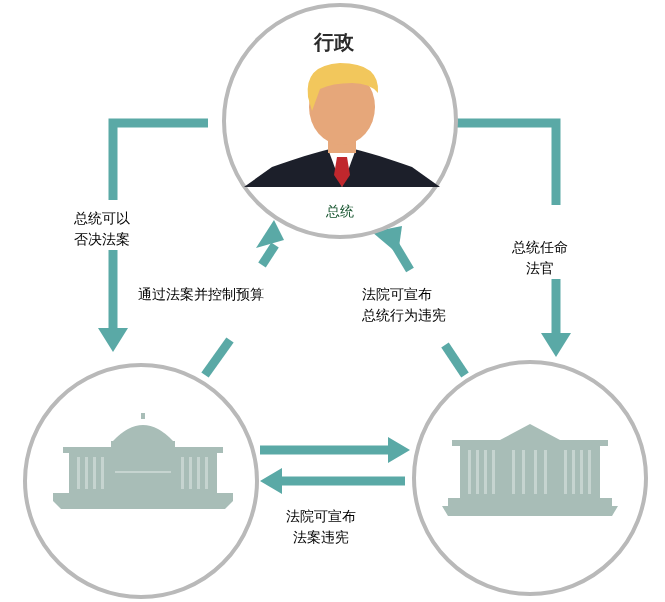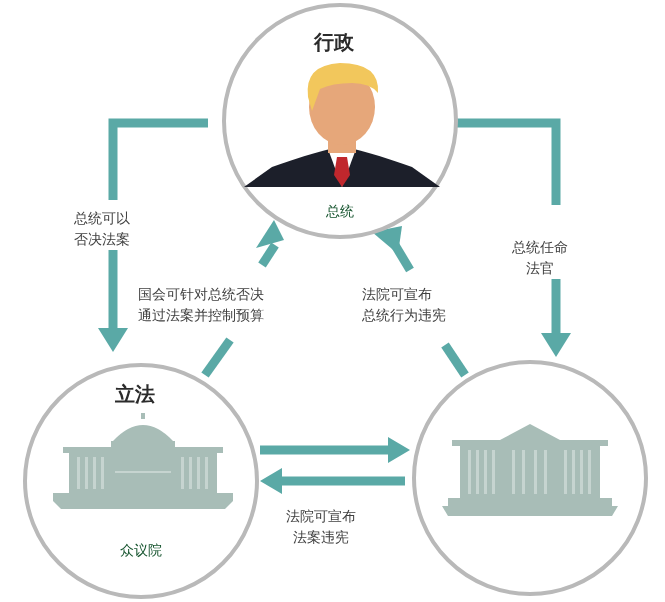--- a/index.html
+++ b/index.html
@@ -1,21 +1,21 @@
 <!DOCTYPE html>
 <html><head>
 <meta charset="utf-8">
 <style>
   html, body { margin: 0; padding: 0; background: #ffffff; }
   body { width: 665px; height: 602px; position: relative; overflow: hidden;
          font-family: "DejaVu Sans", "Liberation Sans", sans-serif; color: #2a2a2a; }
   .node { position: absolute; border: 4px solid #b9b9b9; border-radius: 50%; background: #fff; box-sizing: border-box; }
   .node-title { position: absolute; left: 0; right: 12px; text-align: center; font-size: 20px; font-weight: bold; color: #2b2b2b; }
   .node-sub { position: absolute; left: 0; right: 0; text-align: center; font-size: 14px; line-height: 21px; color: #14532d; }
-  .label { position: absolute; font-size: 14px; line-height: 21px; color: #404040; text-align: center; white-space: nowrap; background: #fff; }
+  .label { position: absolute; font-size: 14px; line-height: 21px; color: #000000; text-align: center; white-space: nowrap; background: #fff; }
   svg.arrows { position: absolute; left: 0; top: 0; }
 </style>
 </head>
 <body>
 
 <svg class="arrows" width="665" height="602">
   <g fill="none" stroke="#5aa9a6" stroke-width="9">
 
     <polyline points="208,123 113,123 113,200"></polyline>
     <line x1="113" y1="250" x2="113" y2="330"></line>
@@ -50,21 +50,20 @@
     <path d="M86,92 L100,130 L114,92 Z" fill="#ffffff"></path>
     <path d="M95,100 L105,100 L108,118 L100,130 L92,118 Z" fill="#c0272d"></path>
     <rect x="86" y="76" width="28" height="20" fill="#e6a77a"></rect>
     <ellipse cx="100" cy="50" rx="33" ry="38" fill="#e6a77a"></ellipse>
     <path d="M66,40 Q62,8 98,6 Q138,6 136,36 Q128,26 110,26 Q90,26 78,32 L70,54 Z" fill="#f2c75c"></path>
   </svg>
   <div class="node-sub" style="top:194px;">总统</div>
 </div>
 
 <div class="node" style="left:23px;top:363px;width:236px;height:236px;">
-  <div class="node-title" style="top:14px;">立法</div>
   <svg width="180" height="100" style="position:absolute;left:26px;top:44px;" viewBox="0 0 180 100">
     <g fill="#a8bdb7">
       <path d="M60,30 Q90,-2 120,30 Z"></path>
       <rect x="88" y="2" width="4" height="6"></rect>
       <rect x="58" y="30" width="64" height="6"></rect>
       <rect x="10" y="36" width="160" height="6"></rect>
       <rect x="16" y="42" width="148" height="40"></rect>
       <rect x="0" y="82" width="180" height="8"></rect>
       <polygon points="0,90 180,90 172,98 8,98"></polygon>
     </g>
@@ -73,21 +72,20 @@
         <rect x="32" y="46" width="3" height="32"></rect>
         <rect x="40" y="46" width="3" height="32"></rect>
         <rect x="48" y="46" width="3" height="32"></rect>
       <rect x="128" y="46" width="3" height="32"></rect>
         <rect x="136" y="46" width="3" height="32"></rect>
         <rect x="144" y="46" width="3" height="32"></rect>
         <rect x="152" y="46" width="3" height="32"></rect>
       <rect x="62" y="60" width="56" height="2"></rect>
     </g>
   </svg>
-  <div class="node-sub" style="top:173px;">众议院</div>
 </div>
 
 <div class="node" style="left:412px;top:360px;width:236px;height:236px;">
   <svg width="176" height="96" style="position:absolute;left:26px;top:60px;" viewBox="0 0 176 96">
     <g fill="#a8bdb7">
       <polygon points="58,16 88,0 118,16"></polygon>
       <rect x="10" y="16" width="156" height="6"></rect>
       <rect x="18" y="22" width="140" height="52"></rect>
       <rect x="6" y="74" width="164" height="8"></rect>
       <polygon points="0,82 176,82 170,92 6,92"></polygon>
@@ -111,21 +109,20 @@
 
 <div class="label" style="left:74px;top:208px;">
   <div>总统可以</div>
   <div>否决法案</div>
 </div>
 <div class="label" style="left:512px;top:208px;margin-top:29px;">
   <div>总统任命</div>
   <div>法官</div>
 </div>
 <div class="label" style="left:138px;top:284px;text-align:left;">
-  <div>国会可针对总统否决</div>
   <div>通过法案并控制预算</div>
 </div>
 <div class="label" style="left:362px;top:284px;text-align:left;">
   <div>法院可宣布</div>
   <div>总统行为违宪</div>
 </div>
 <div class="label" style="left:286px;top:506px;">
   <div>法院可宣布</div>
   <div>法案违宪</div>
 </div>

